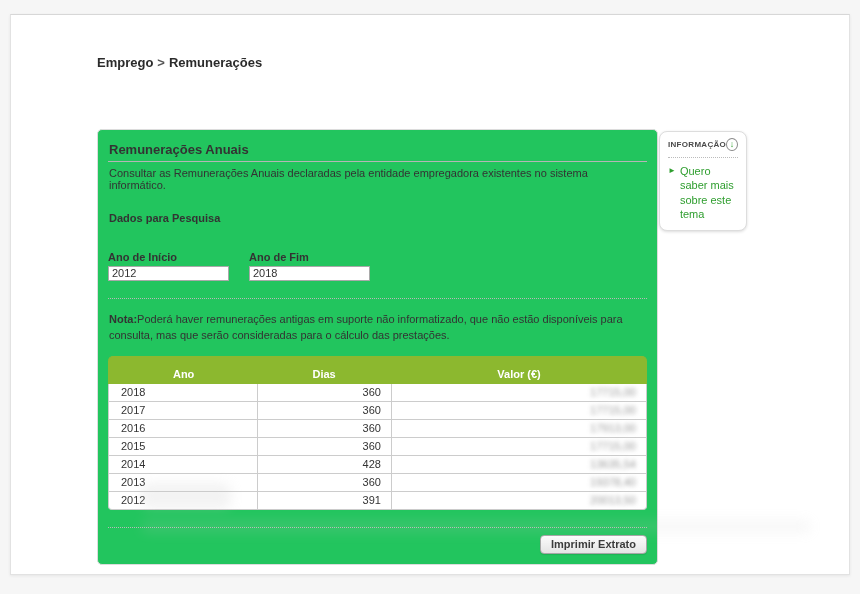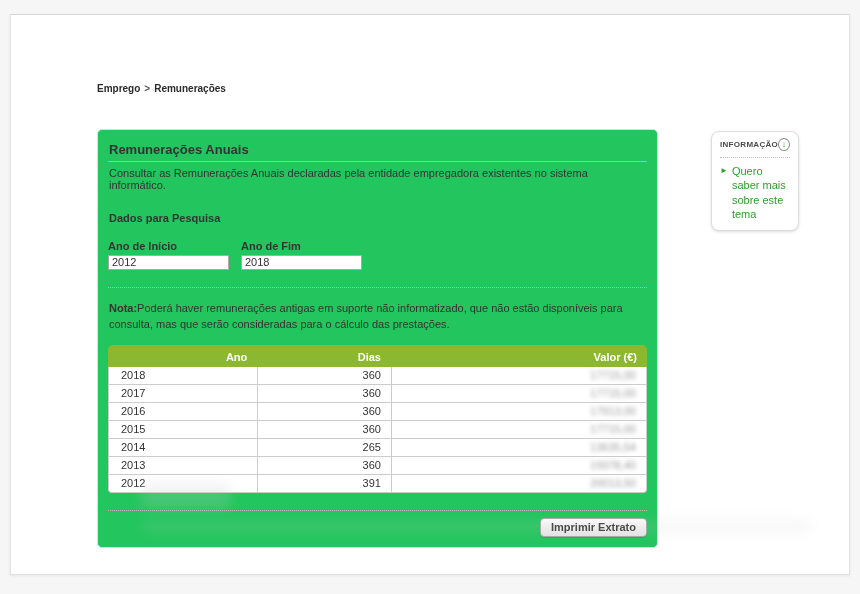--- a/index.html
+++ b/index.html
@@ -15,22 +15,22 @@
     left: 10px; top: 14px;
     width: 840px; height: 561px;
     background: #ffffff;
     border: 1px solid #e2e2e2;
     border-top-color: #d7d7d7;
     box-shadow: 0 1px 3px rgba(0,0,0,0.07);
   }
   
   .breadcrumb {
     position: absolute;
-    left: 86px; top: 68px;
-    font-size: 10px;
+    left: 86px; top: 40px;
+    font-size: 13px;
     font-weight: bold;
     color: #2b2b2b;
   }
   .breadcrumb .sep { color: #555; padding: 0 4px; font-weight: bold; }
   .breadcrumb a { color: #2b2b2b; text-decoration: none; cursor: pointer; }
 
   
   .content-box {
     position: absolute;
     left: 86px; top: 114px;
@@ -52,21 +52,21 @@
     color: #333;
     padding: 5px 1px 0;
   }
   .section-heading {
     margin-top: 21px;
     font-size: 11px;
     font-weight: bold;
     color: #333;
     padding-left: 1px;
   }
-  .fields { margin-top: 16px; display: flex; }
+  .fields { margin-top: 27px; display: flex; gap: 8px; }
   .field { width: 133px; }
   .field-label { font-size: 11px; font-weight: bold; color: #333; display: block; }
   .field input {
     margin-top: 1px;
     width: 121px; height: 15px;
     border: 1px solid #a9a9a9;
     font-family: "Liberation Sans", sans-serif;
     font-size: 11px;
     color: #333;
     padding: 0 3px;
@@ -96,22 +96,22 @@
     width: 100%;
     border-collapse: separate;
     border-spacing: 0;
     font-size: 11px;
     color: #333;
   }
   table.remtable th {
     background: #8cb82f;
     color: #fff;
     font-weight: bold;
-    text-align: right;
-    padding: 5px 10px 4px;
+    text-align: center;
+    padding: 11px 10px 4px;
     border-top: 1px solid #8cb82f;
   }
   table.remtable th:first-child { border-top-left-radius: 5px; padding-left: 12px; }
   table.remtable th:last-child { border-top-right-radius: 5px; }
   table.remtable td {
     background: #fff;
     padding: 2px 10px 3px;
     height: 17px;
     border-bottom: 1px solid #ccc;
   }
@@ -124,21 +124,21 @@
   td.valor { text-align: right; color: #9a9a9a; }
   .redacted { filter: blur(2px); }
 
   .col-ano { width: 27.7%; }
   .col-dias { width: 24.8%; }
   .col-valor { width: 47.5%; }
 
   
   .info-box {
     position: absolute;
-    left: 700px; top: 116px;
+    left: 648px; top: 116px;
     width: 88px;
     background: #fff;
     border: 1px solid #ddd;
     border-radius: 8px;
     box-shadow: 0 1px 3px rgba(0,0,0,0.14);
     padding: 6px 8px 9px;
   }
   .info-head { display: flex; justify-content: space-between; align-items: center; }
   .info-title {
     font-size: 8px;
@@ -224,21 +224,21 @@
           <td class="num">360</td>
           <td class="valor"><span class="redacted">17913,00</span></td>
         </tr>
           <tr>
           <td>2015</td>
           <td class="num">360</td>
           <td class="valor"><span class="redacted">17715,00</span></td>
         </tr>
           <tr>
           <td>2014</td>
-          <td class="num">265</td>
+          <td class="num">428</td>
           <td class="valor"><span class="redacted">13635,54</span></td>
         </tr>
           <tr>
           <td>2013</td>
           <td class="num">360</td>
           <td class="valor"><span class="redacted">19378,40</span></td>
         </tr>
           <tr>
           <td>2012</td>
           <td class="num">391</td>

